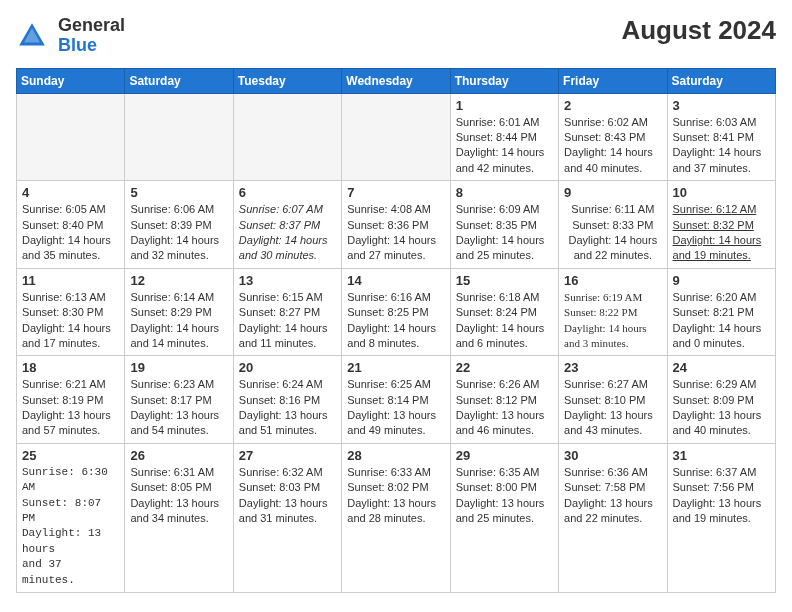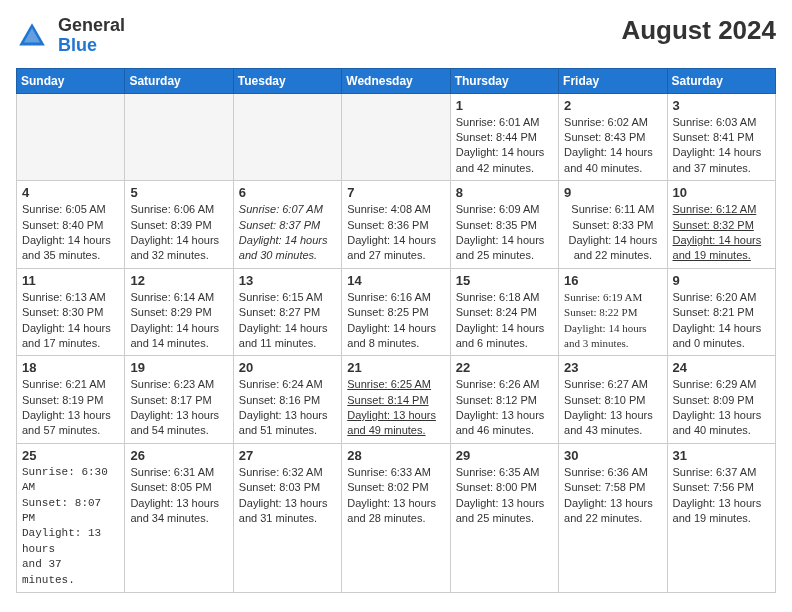--- a/index.html
+++ b/index.html
@@ -277,21 +277,21 @@
         </td>
         <td>
           <div class="day-number">20</div>
           <div class="day-info" style="white-space: pre-line;">Sunrise: 6:24 AM
 Sunset: 8:16 PM
 Daylight: 13 hours
 and 51 minutes.</div>
         </td>
         <td>
           <div class="day-number">21</div>
-          <div class="day-info" style="white-space: pre-line; text-decoration: underline;">Sunrise: 6:25 AM
+          <div class="day-info" style="white-space: pre-line;">Sunrise: 6:25 AM
 Sunset: 8:14 PM
 Daylight: 13 hours
 and 49 minutes.</div>
         </td>
         <td>
           <div class="day-number">22</div>
           <div class="day-info" style="white-space: pre-line;">Sunrise: 6:26 AM
 Sunset: 8:12 PM
 Daylight: 13 hours
 and 46 minutes.</div>

